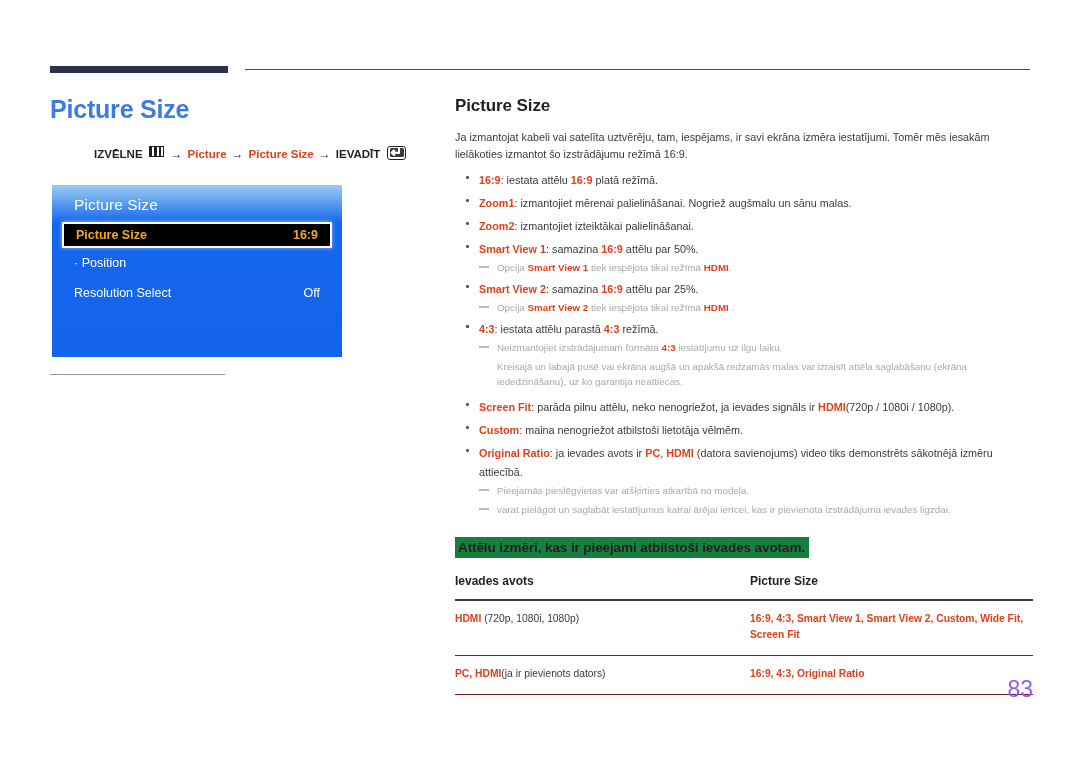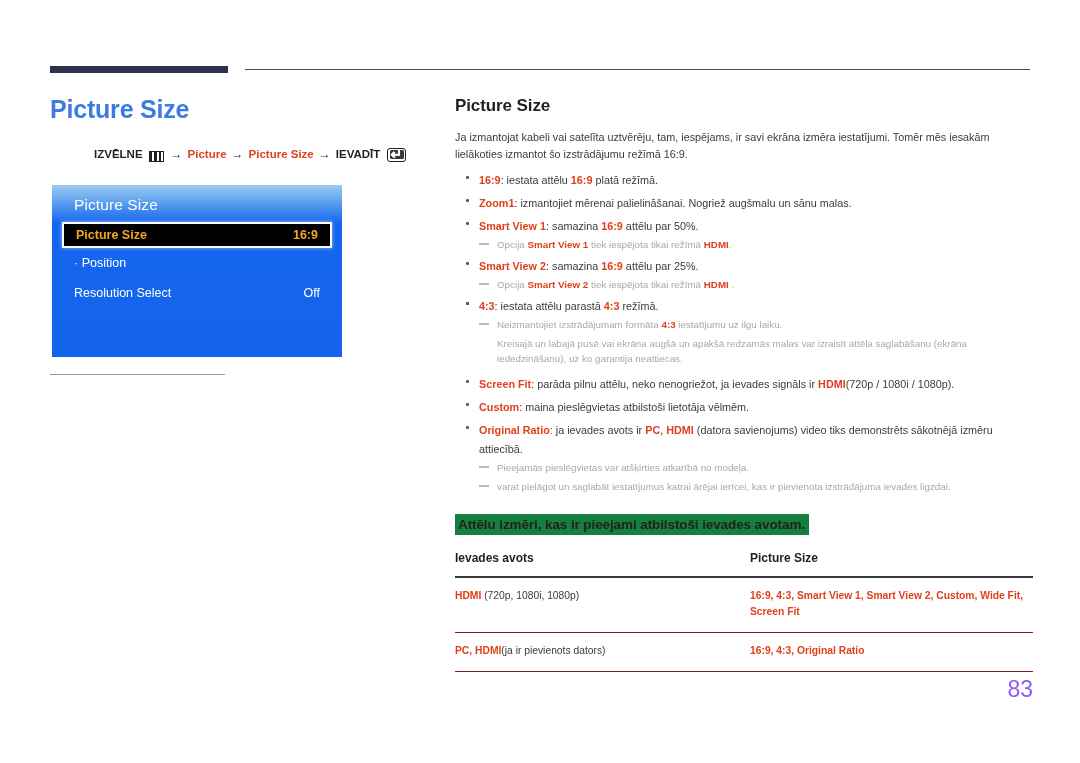--- a/index.html
+++ b/index.html
@@ -26,21 +26,21 @@
   
   .left-col { position: absolute; left: 50px; top: 96px; width: 370px; }
   .left-title {
     font-size: 25px; font-weight: bold; color: #3c7ae4;
     letter-spacing: -0.2px; line-height: 1.1; margin: 0;
   }
 
   .breadcrumb {
     margin-top: 22px; font-size: 11.5px; font-weight: bold;
     color: #231f20; white-space: nowrap; line-height: 16px;
-    display: flex; align-items: flex-end; gap: 4px; padding-left: 44px;
+    display: flex; align-items: flex-start; gap: 4px; padding-left: 44px;
   }
   .bc-red { color: #e0401b; }
   .bc-arrow { font-weight: normal; font-size: 12px; color: #231f20; padding: 0 1px; }
   .ico-menu {
     display: inline-block; width: 15px; height: 11px;
     border: 1.5px solid #231f20; position: relative; margin: 0 2px;
     background:
       linear-gradient(to right,
         #231f20 0 2.5px, transparent 2.5px 4.5px,
         #231f20 4.5px 7px, transparent 7px 9px,
@@ -212,20 +212,26 @@
         </span>
       </li>
 
       <li>
         <span class="bdot"></span>
         <span class="btext">
           <span class="kw">Zoom1</span><span>: izmantojiet mērenai palielināšanai. Nogriež augšmalu un sānu malas.</span>
         </span>
       </li>
 
+      <li>
+        <span class="bdot"></span>
+        <span class="btext">
+          <span class="kw">Zoom2</span><span>: izmantojiet izteiktākai palielināšanai.</span>
+        </span>
+      </li>
 
       <li>
         <span class="bdot"></span>
         <span class="btext">
           <span class="kw">Smart View 1</span><span>: samazina </span><span class="kw">16:9</span><span> attēlu par 50%.</span>
         </span>
         <div class="note">
           <span class="ndash"></span><span>Opcija </span><span class="kwg">Smart View 1</span><span> tiek iespējota tikai režīmā </span><span class="kwg">HDMI</span><span>.</span>
         </div>
       </li>
@@ -258,21 +264,21 @@
       <li style="margin-top:8px;">
         <span class="bdot"></span>
         <span class="btext">
           <span class="kw">Screen Fit</span><span>: parāda pilnu attēlu, neko nenogriežot, ja ievades signāls ir </span><span class="kw">HDMI</span><span>(720p / 1080i / 1080p).</span>
         </span>
       </li>
 
       <li>
         <span class="bdot"></span>
         <span class="btext">
-          <span class="kw">Custom</span><span>: maina pieslēgvietas atbilstoši lietotāja vēlmēm.</span>
+          <span class="kw">Custom</span><span>: maina nenogriežot atbilstoši lietotāja vēlmēm.</span>
         </span>
       </li>
 
       <li>
         <span class="bdot"></span>
         <span class="btext">
           <span class="kw">Original Ratio</span><span>: ja ievades avots ir </span><span class="kw">PC</span><span>, </span><span class="kw">HDMI</span><span> (datora savienojums) video tiks demonstrēts sākotnējā izmēru attiecībā.</span>
         </span>
         <div class="note">
           <span class="ndash"></span><span>Pieejamās pieslēgvietas var atšķirties atkarībā no modeļa.</span>

